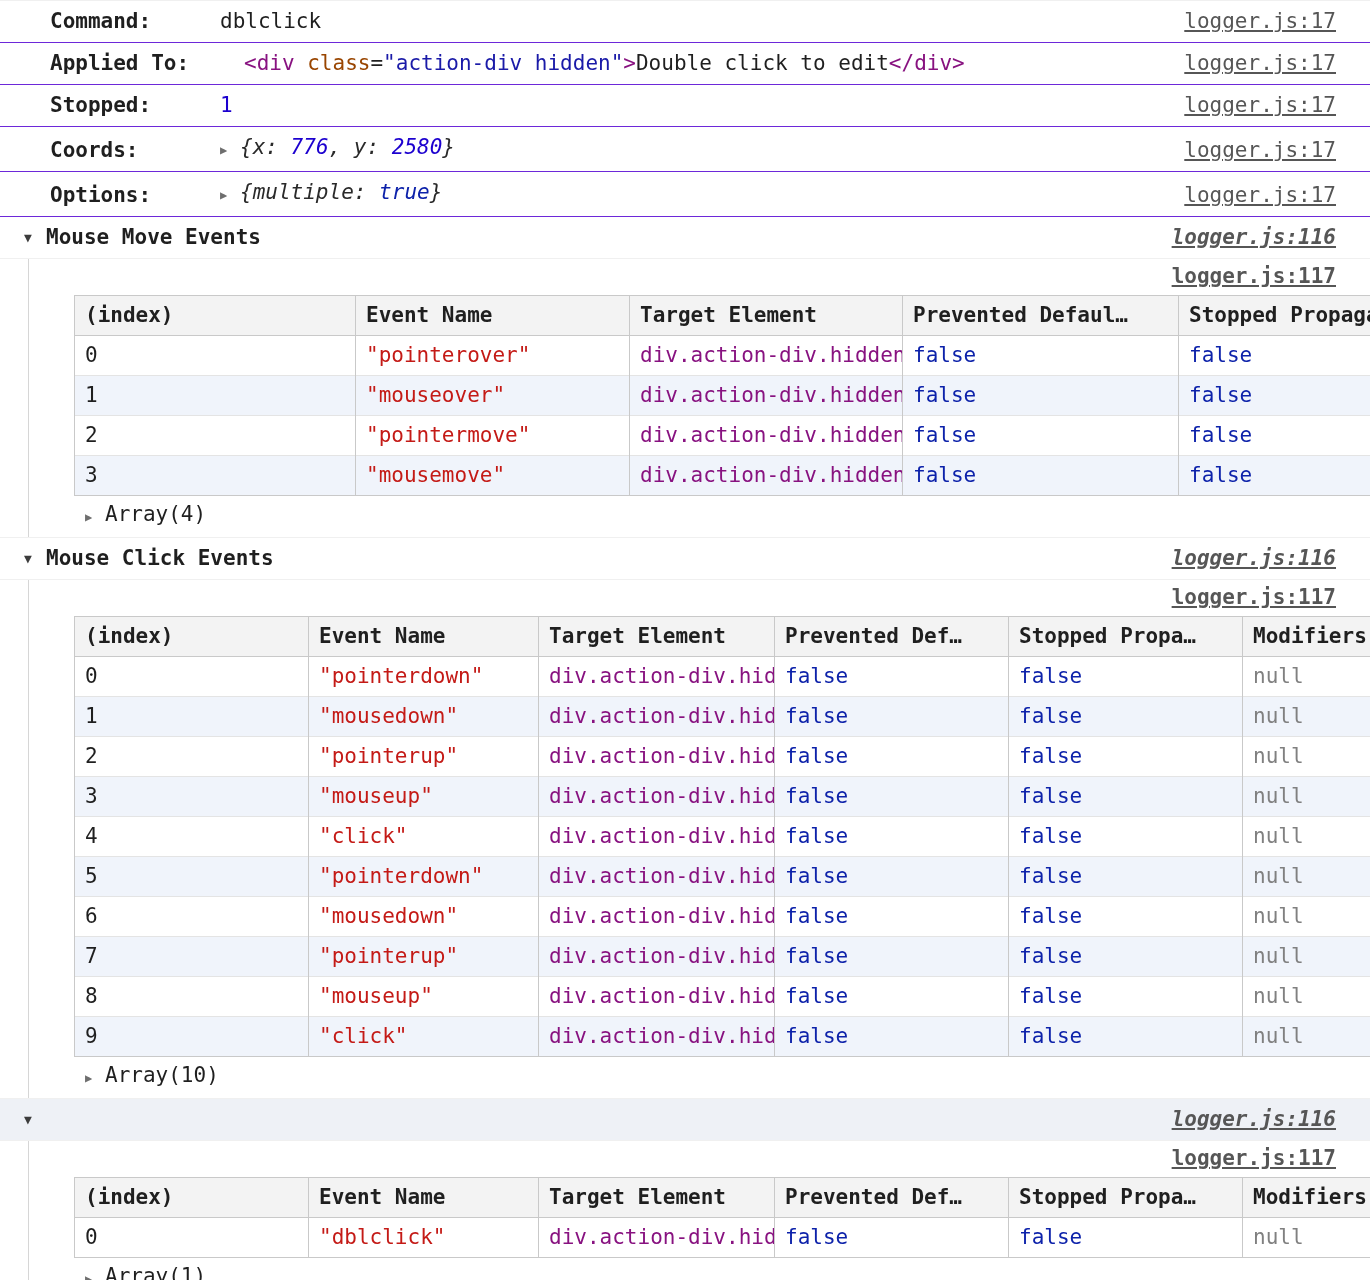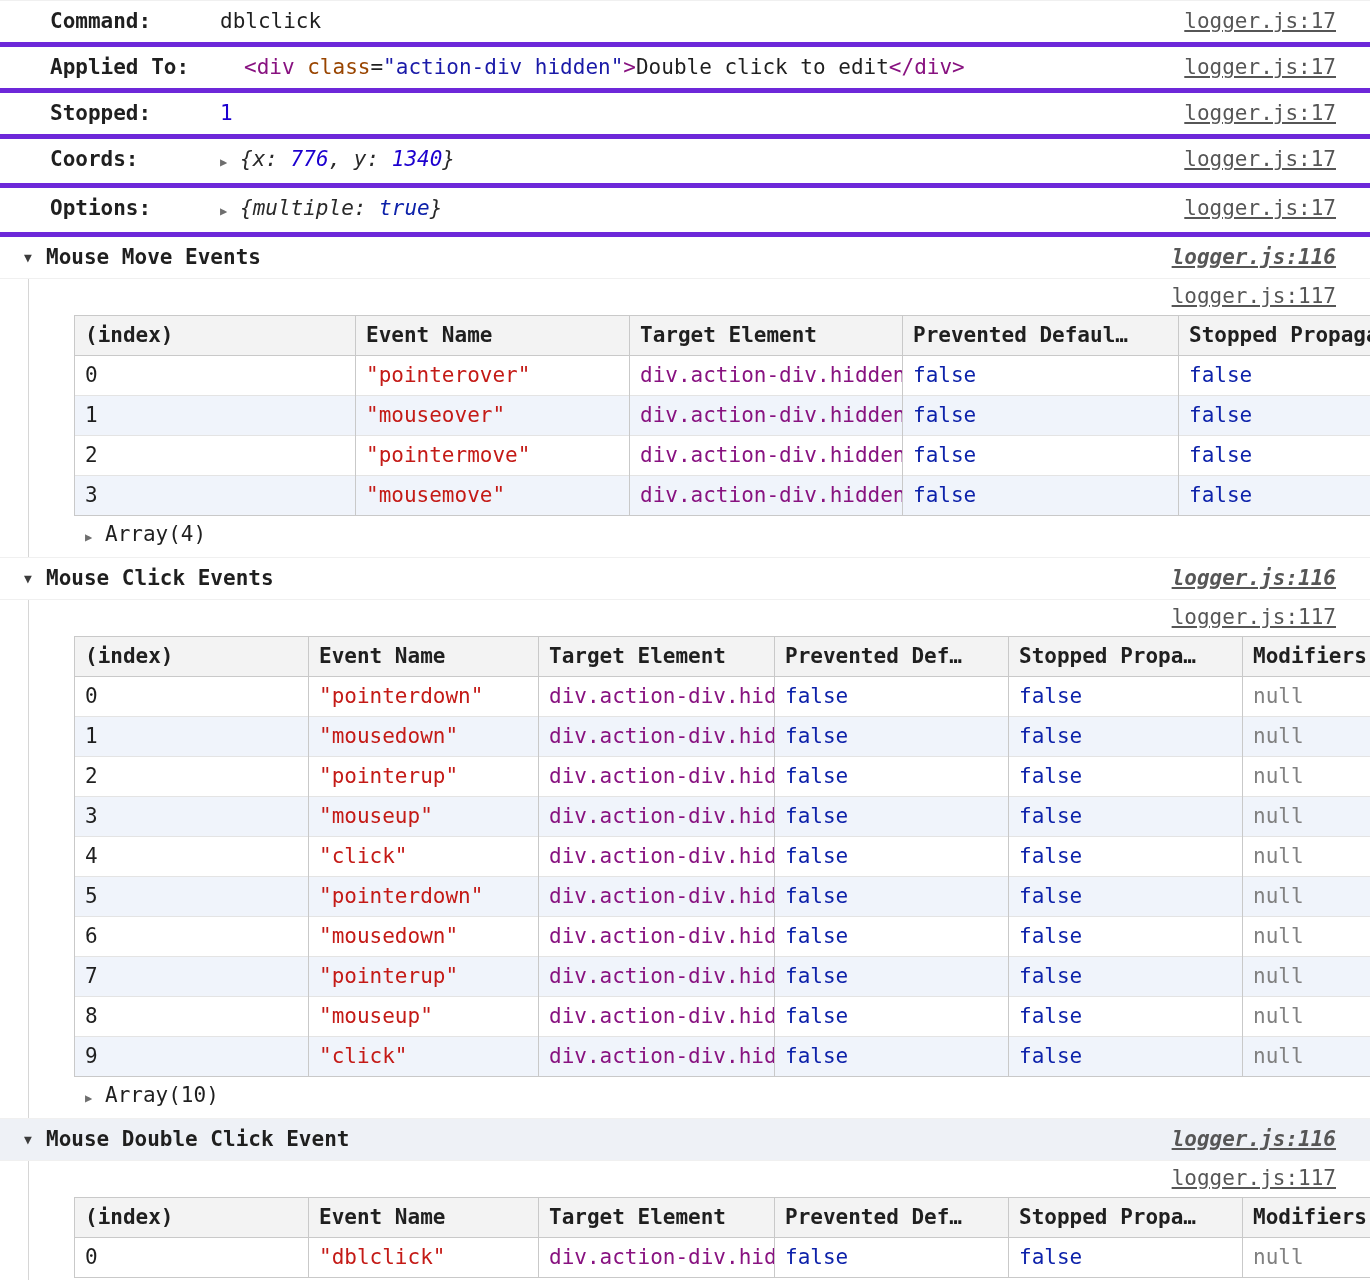--- a/index.html
+++ b/index.html
@@ -9,24 +9,24 @@
     overflow: hidden;
     font-family: "DejaVu Sans Mono", "Liberation Mono", monospace;
     font-size: 21px;
     color: #1f1f1f;
   }
   .console { border-top: 1px solid #f0f0f0; }
 
   
   .crow {
     display: flex;
-    align-items: flex-start;
+    align-items: flex-end;
     padding: 8px 34px 8px 50px;
     line-height: 25px;
-    border-bottom: 5px solid #6d28d9;
+    border-bottom: 1px solid #6d28d9;
   }
   .crow span { white-space: pre; }
   .label {
     font-weight: 700;
     display: inline-block;
     width: 170px;
     flex: none;
   }
   .src {
     margin-left: auto;
@@ -83,20 +83,21 @@
     content: "";
     position: absolute;
     left: 28px; top: 0; bottom: 0;
     width: 1px;
     background: #d6d6d6;
   }
   .src-row {
     display: flex;
     padding: 5px 34px 2px 16px;
     line-height: 25px;
+    font-weight: bold;
   }
   .array-row {
     display: flex;
     align-items: baseline;
     padding: 6px 0 7px 57px;
     line-height: 25px;
     cursor: pointer;
   }
 
   
@@ -172,21 +173,21 @@
   </div>
 
   <div class="crow">
     <span class="label">Stopped:</span>
     <span class="num">1</span>
     <a class="src">logger.js:17</a>
   </div>
 
   <div class="crow">
     <span class="label">Coords:</span>
-    <span class="obj"><span class="tri small">▶</span><span class="preview"><span class="p-dark">{</span><span class="p-dark">x: </span><span class="num">776</span><span class="p-dark">, </span><span class="p-dark">y: </span><span class="num">1340</span><span class="p-dark">}</span></span></span>
+    <span class="obj"><span class="tri small">▶</span><span class="preview"><span class="p-dark">{</span><span class="p-dark">x: </span><span class="num">776</span><span class="p-dark">, </span><span class="p-dark">y: </span><span class="num">2580</span><span class="p-dark">}</span></span></span>
     <a class="src">logger.js:17</a>
   </div>
 
   <div class="crow">
     <span class="label">Options:</span>
     <span class="obj"><span class="tri small">▶</span><span class="preview"><span class="p-dark">{</span><span class="p-dark">multiple: </span><span class="boolv">true</span><span class="p-dark">}</span></span></span>
     <a class="src">logger.js:17</a>
   </div>
 
   <div class="group-row">
@@ -349,21 +350,20 @@
         </tbody>
       </table>
     <div class="array-row">
       <span class="tri small">▶</span>
       <span>Array(10)</span>
     </div>
   </div>
 
   <div class="group-row hl">
     <span class="tri">▼</span>
-    <span>Mouse Double Click Event</span>
     <a class="src">logger.js:116</a>
   </div>
   <div class="group-body">
     <div class="src-row">
       <a class="src">logger.js:117</a>
     </div>
     <table class="ctable tg2">
         <thead>
           <tr>
             <th>(index)</th>

